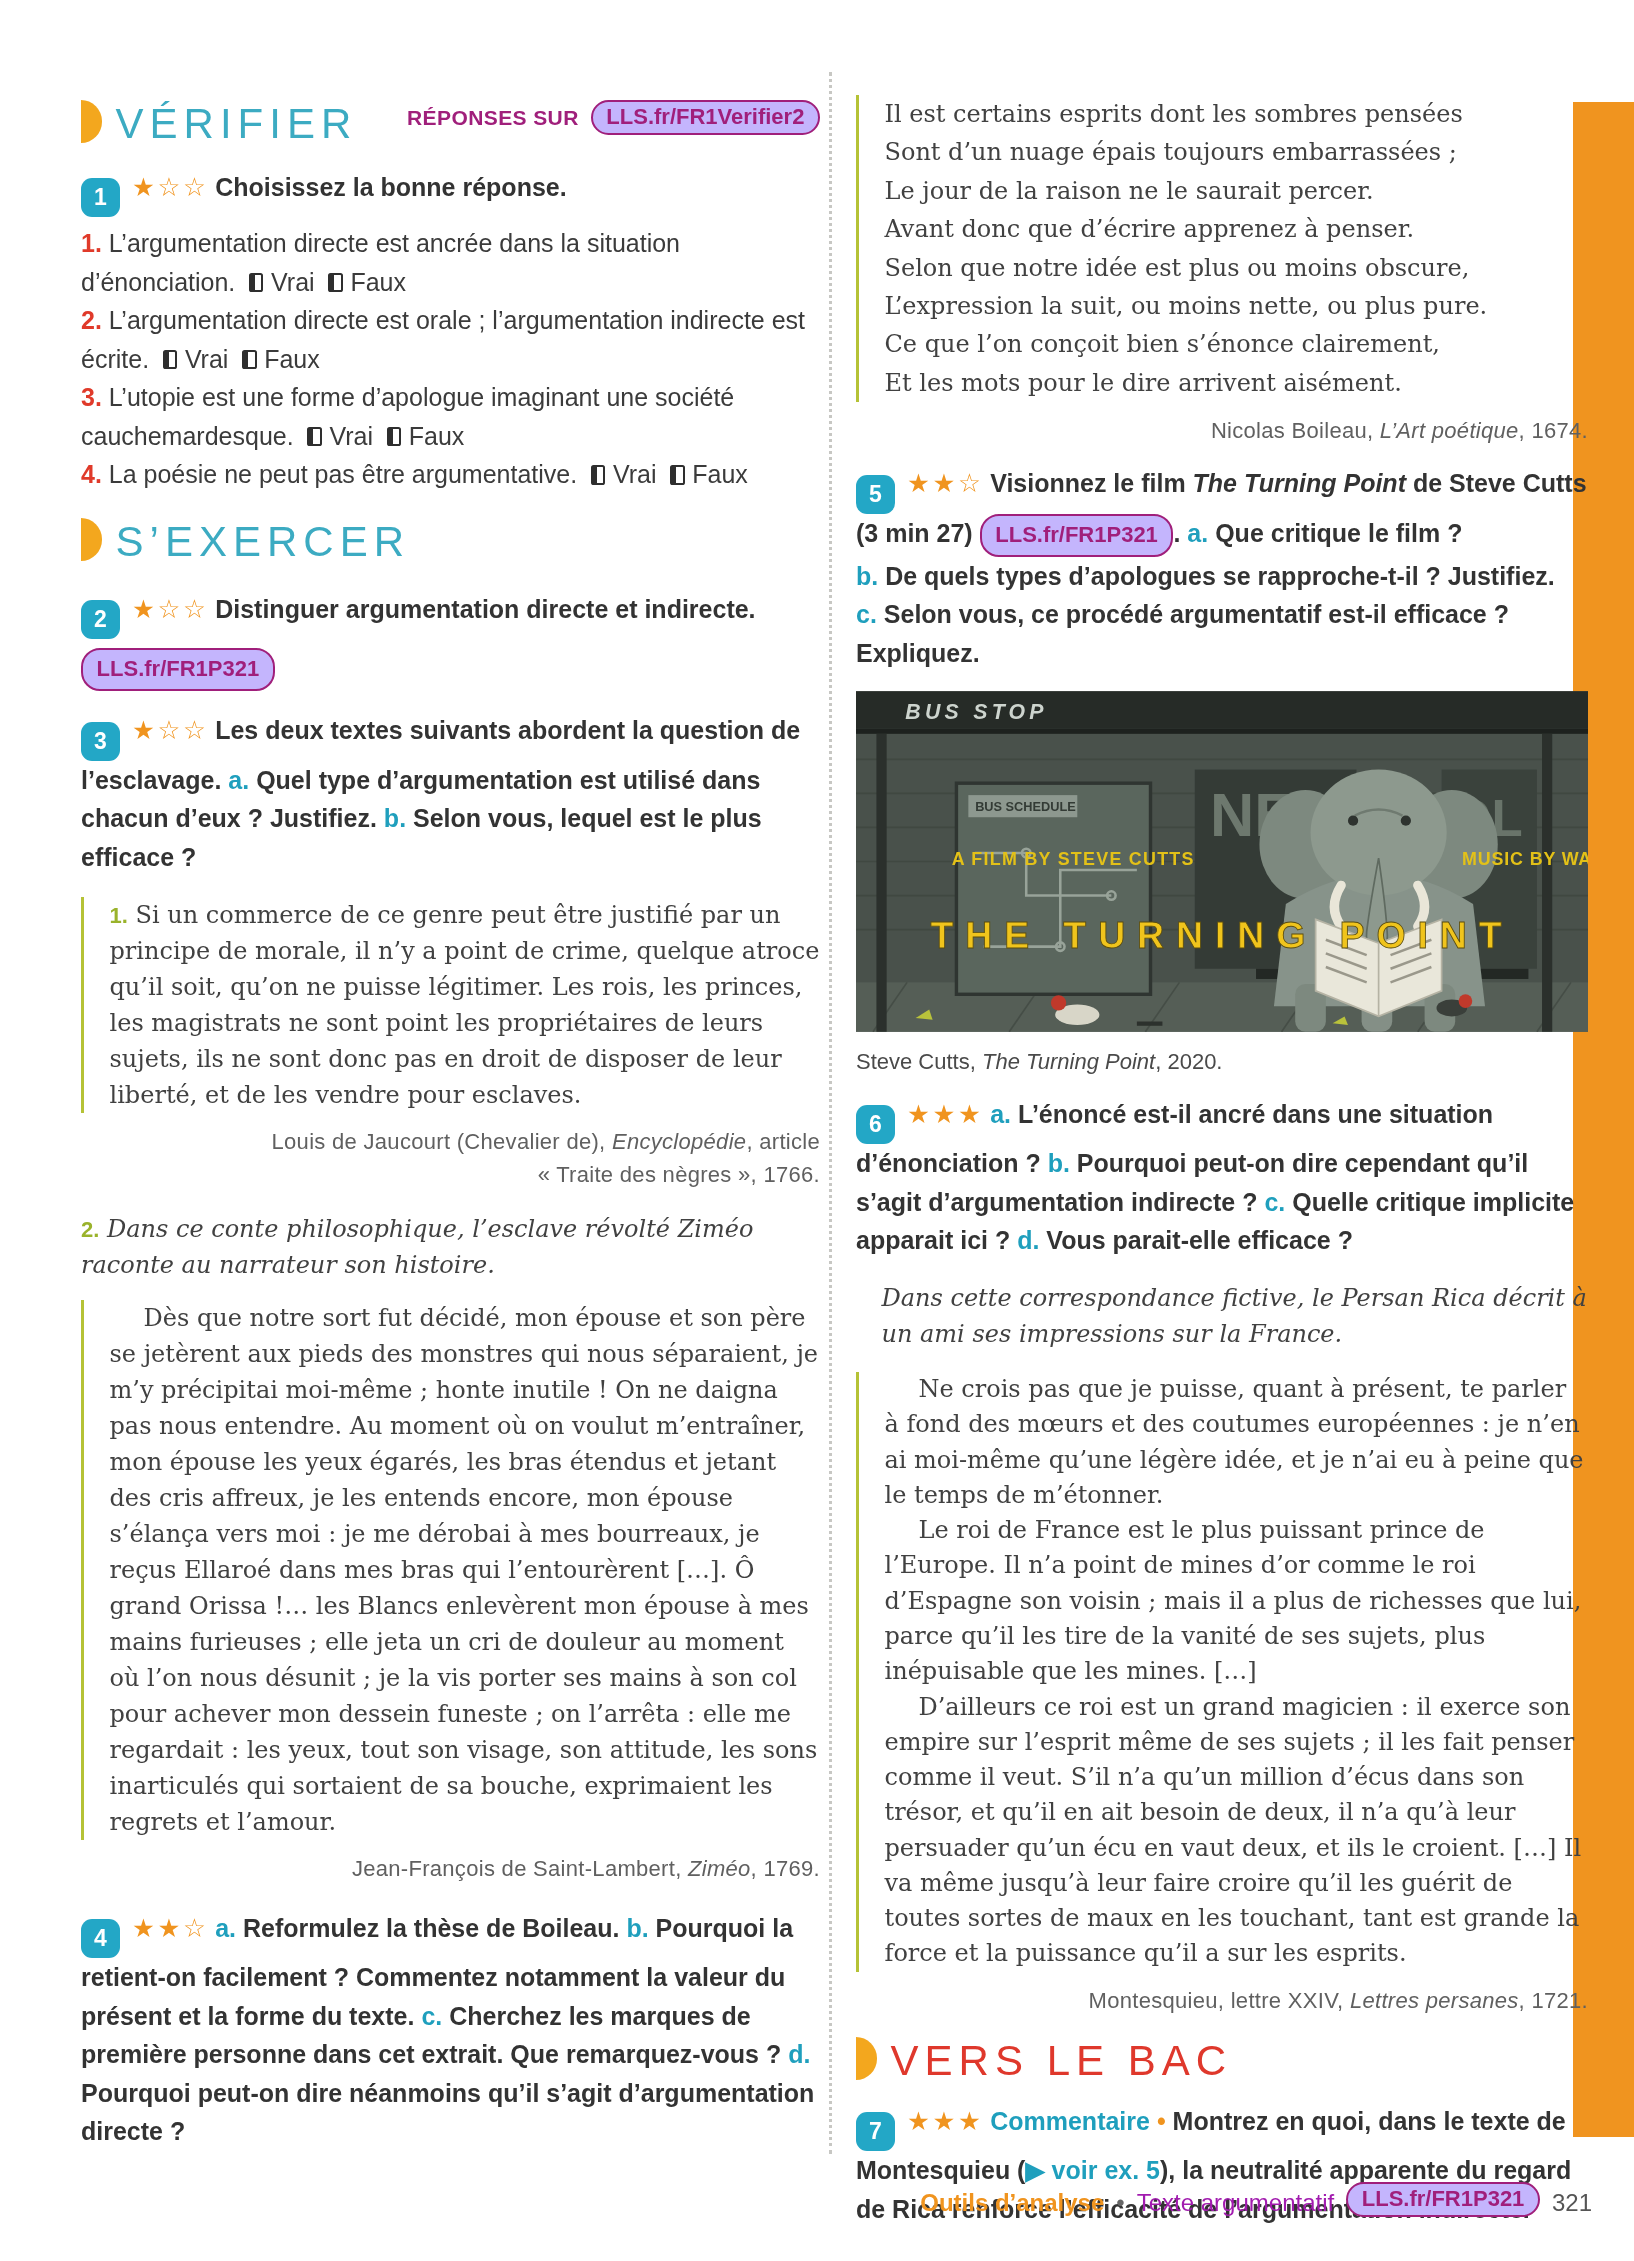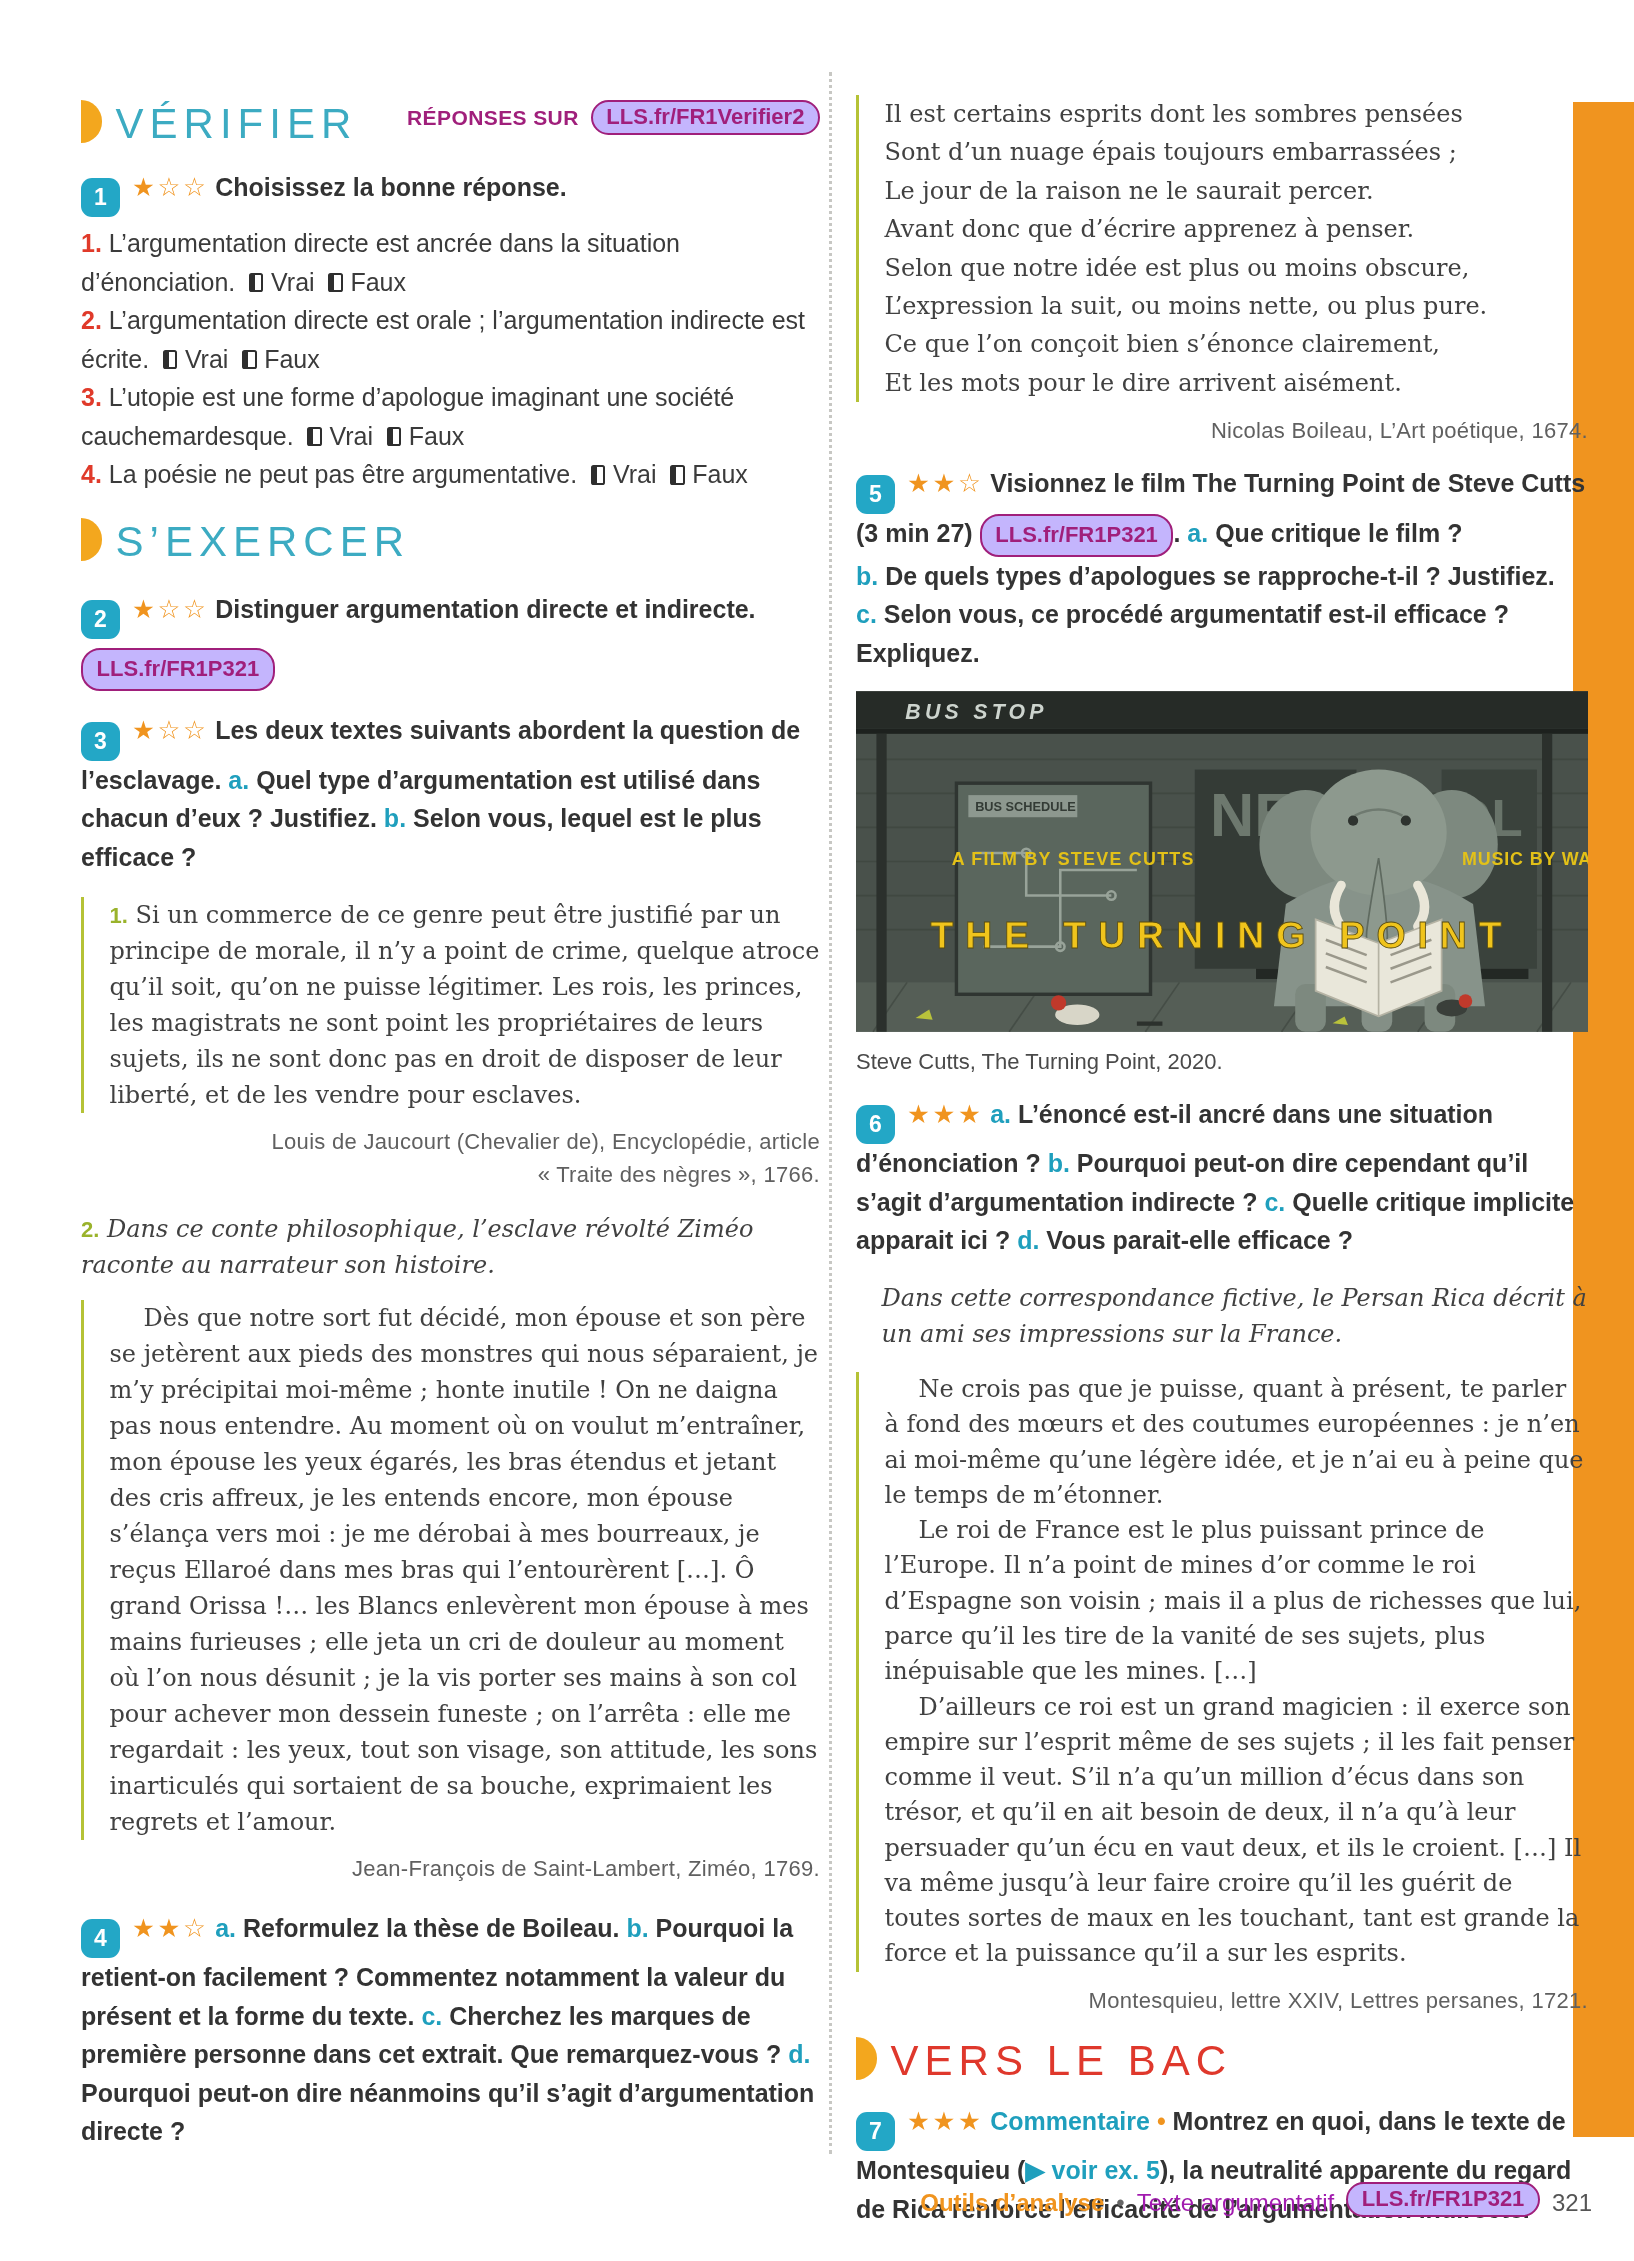--- a/index.html
+++ b/index.html
@@ -32,21 +32,21 @@
     display:inline-block; width:39px; height:39px; background:#23a7c6; color:#fff;
     border-radius:11px; text-align:center; line-height:39px; font-weight:bold; font-size:23px;
     margin-right:12px; vertical-align:-9.4px;
   }
   .stars { font-family:"DejaVu Sans", sans-serif; color:#f0941f; font-size:25.5px; letter-spacing:2.6px; margin-right:6.8px; }
   .ex b, .ex .bold { font-weight:bold; color:#333; }
   .ltr { color:#1f9fbd; font-weight:bold; }
   .stmt-num { color:#e03a2a; font-weight:bold; }
   .chk { display:inline-block; width:14.5px; height:19.6px; border:2.6px solid #2e2e2e; border-left-width:6.8px; border-radius:2.6px; margin:0 7.7px 0 13.6px; vertical-align:-1.7px; background:#fff; }
   .lls-row { margin-top:8.5px; }
-  .it { }
+  .it { font-style:italic; }
 
   
   .quote {
     border-left:3.4px solid #b5c236; padding-left:25.5px;
     font-family:"DejaVu Serif", serif; font-size:24px; line-height:1.5; color:#414141;
   }
   .quote p { margin:0; }
   .quote p.ind { text-indent:34px; }
   .qnum { color:#9ab32b; font-weight:bold; font-family:"Liberation Sans", sans-serif; font-size:22px; }
   .attrib {

